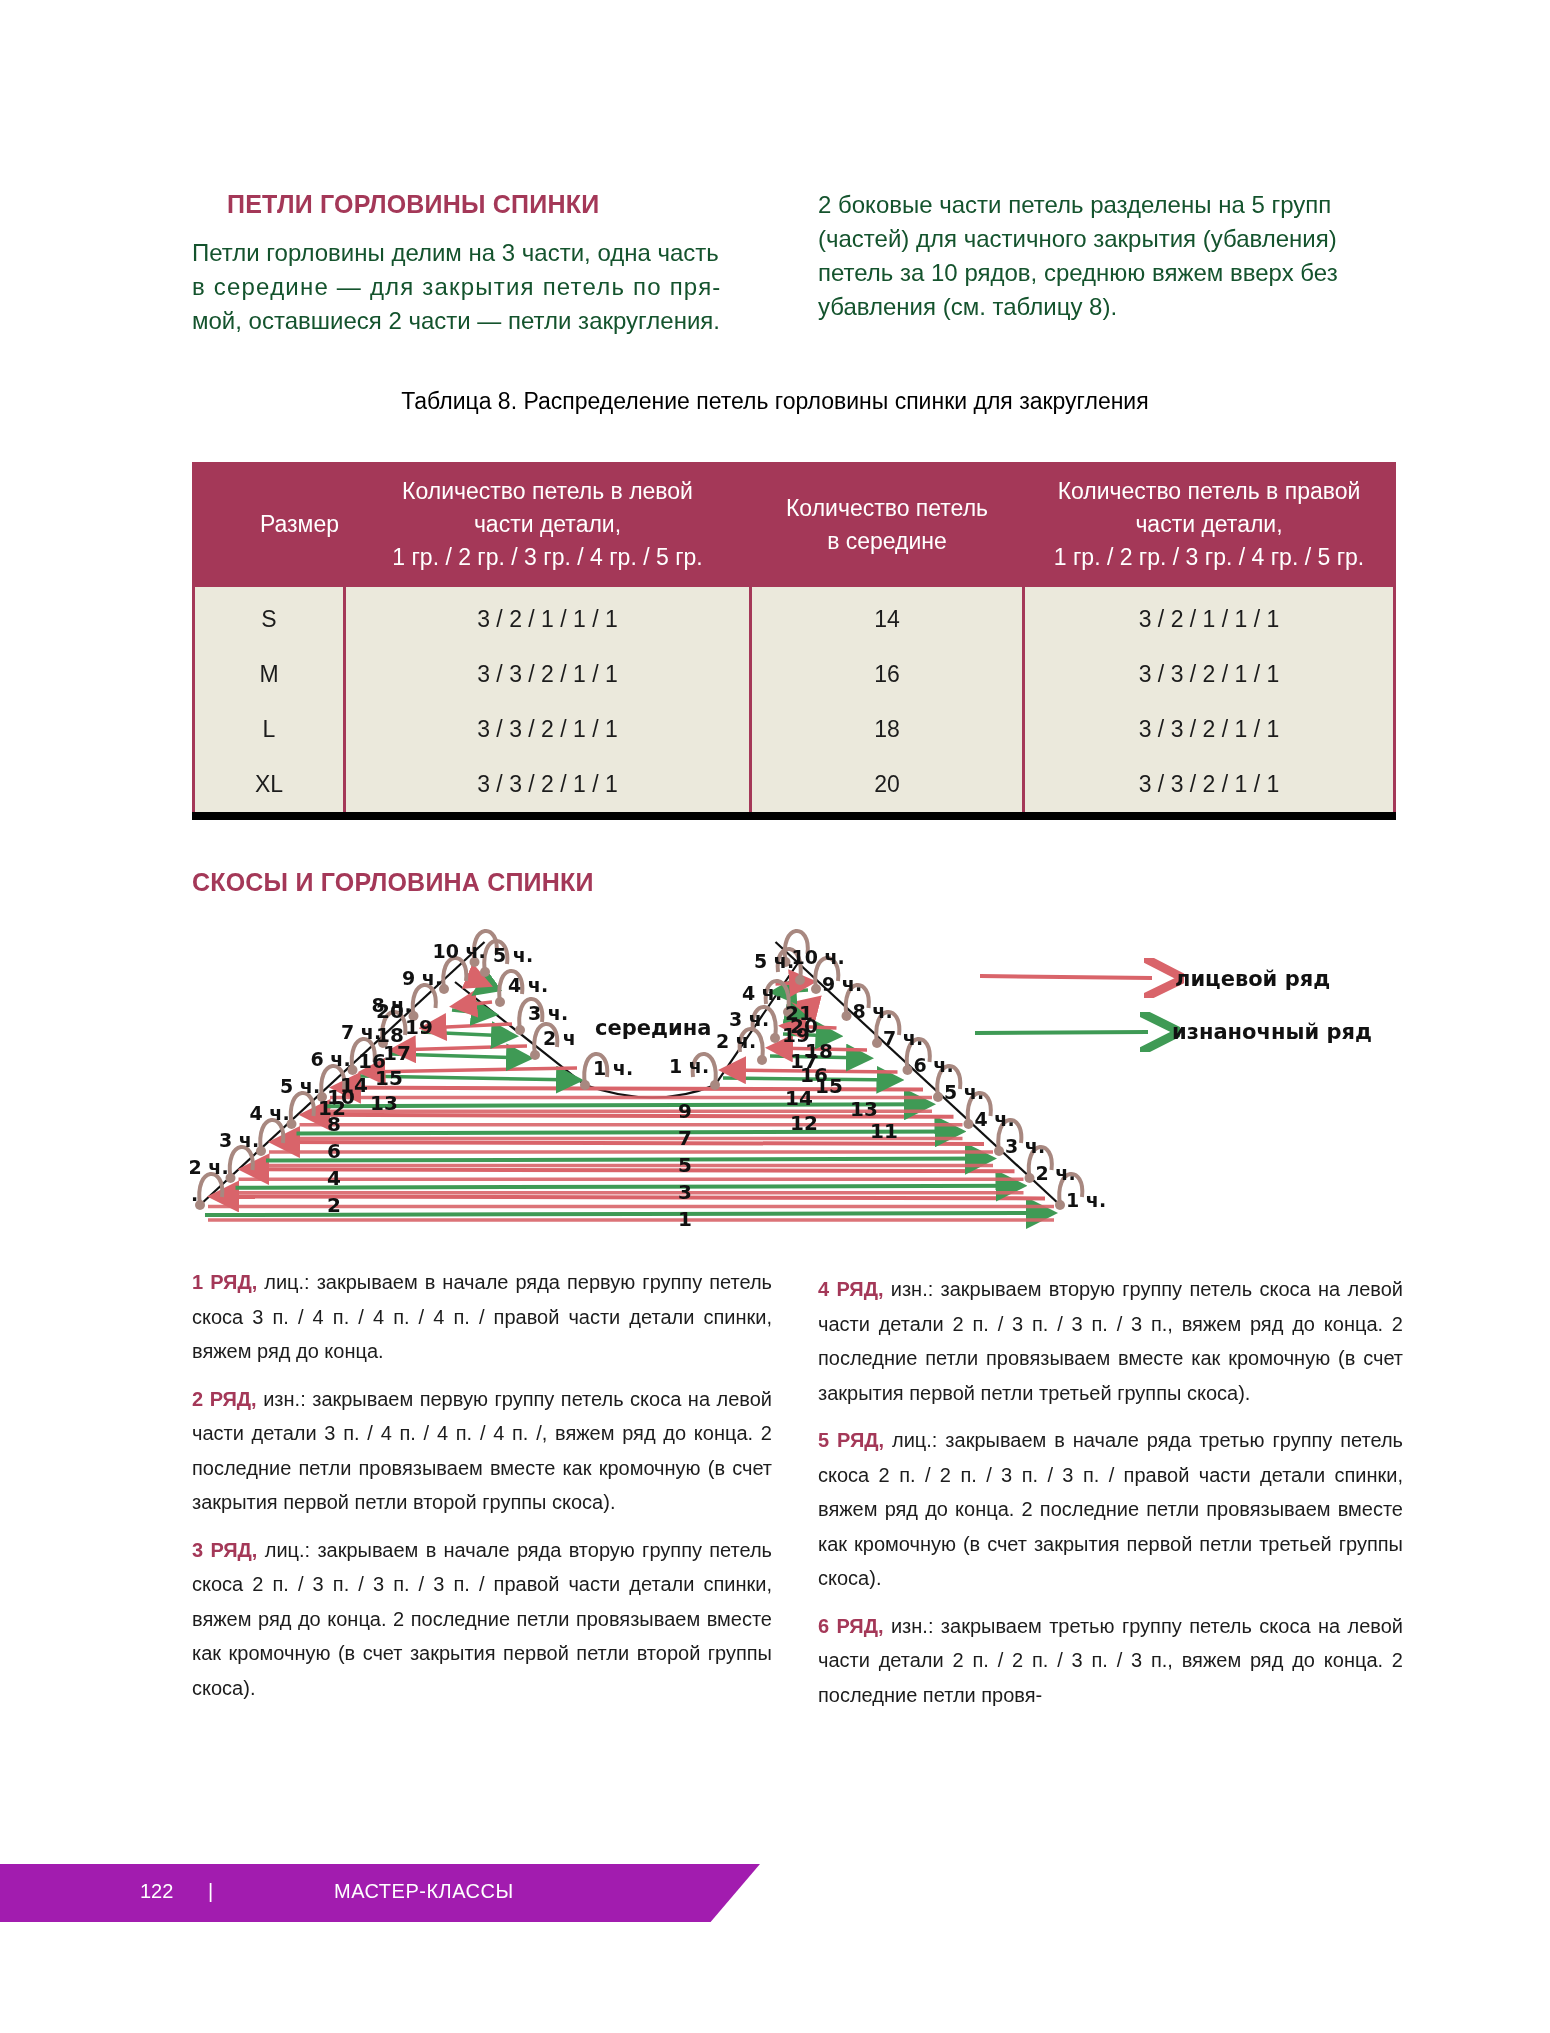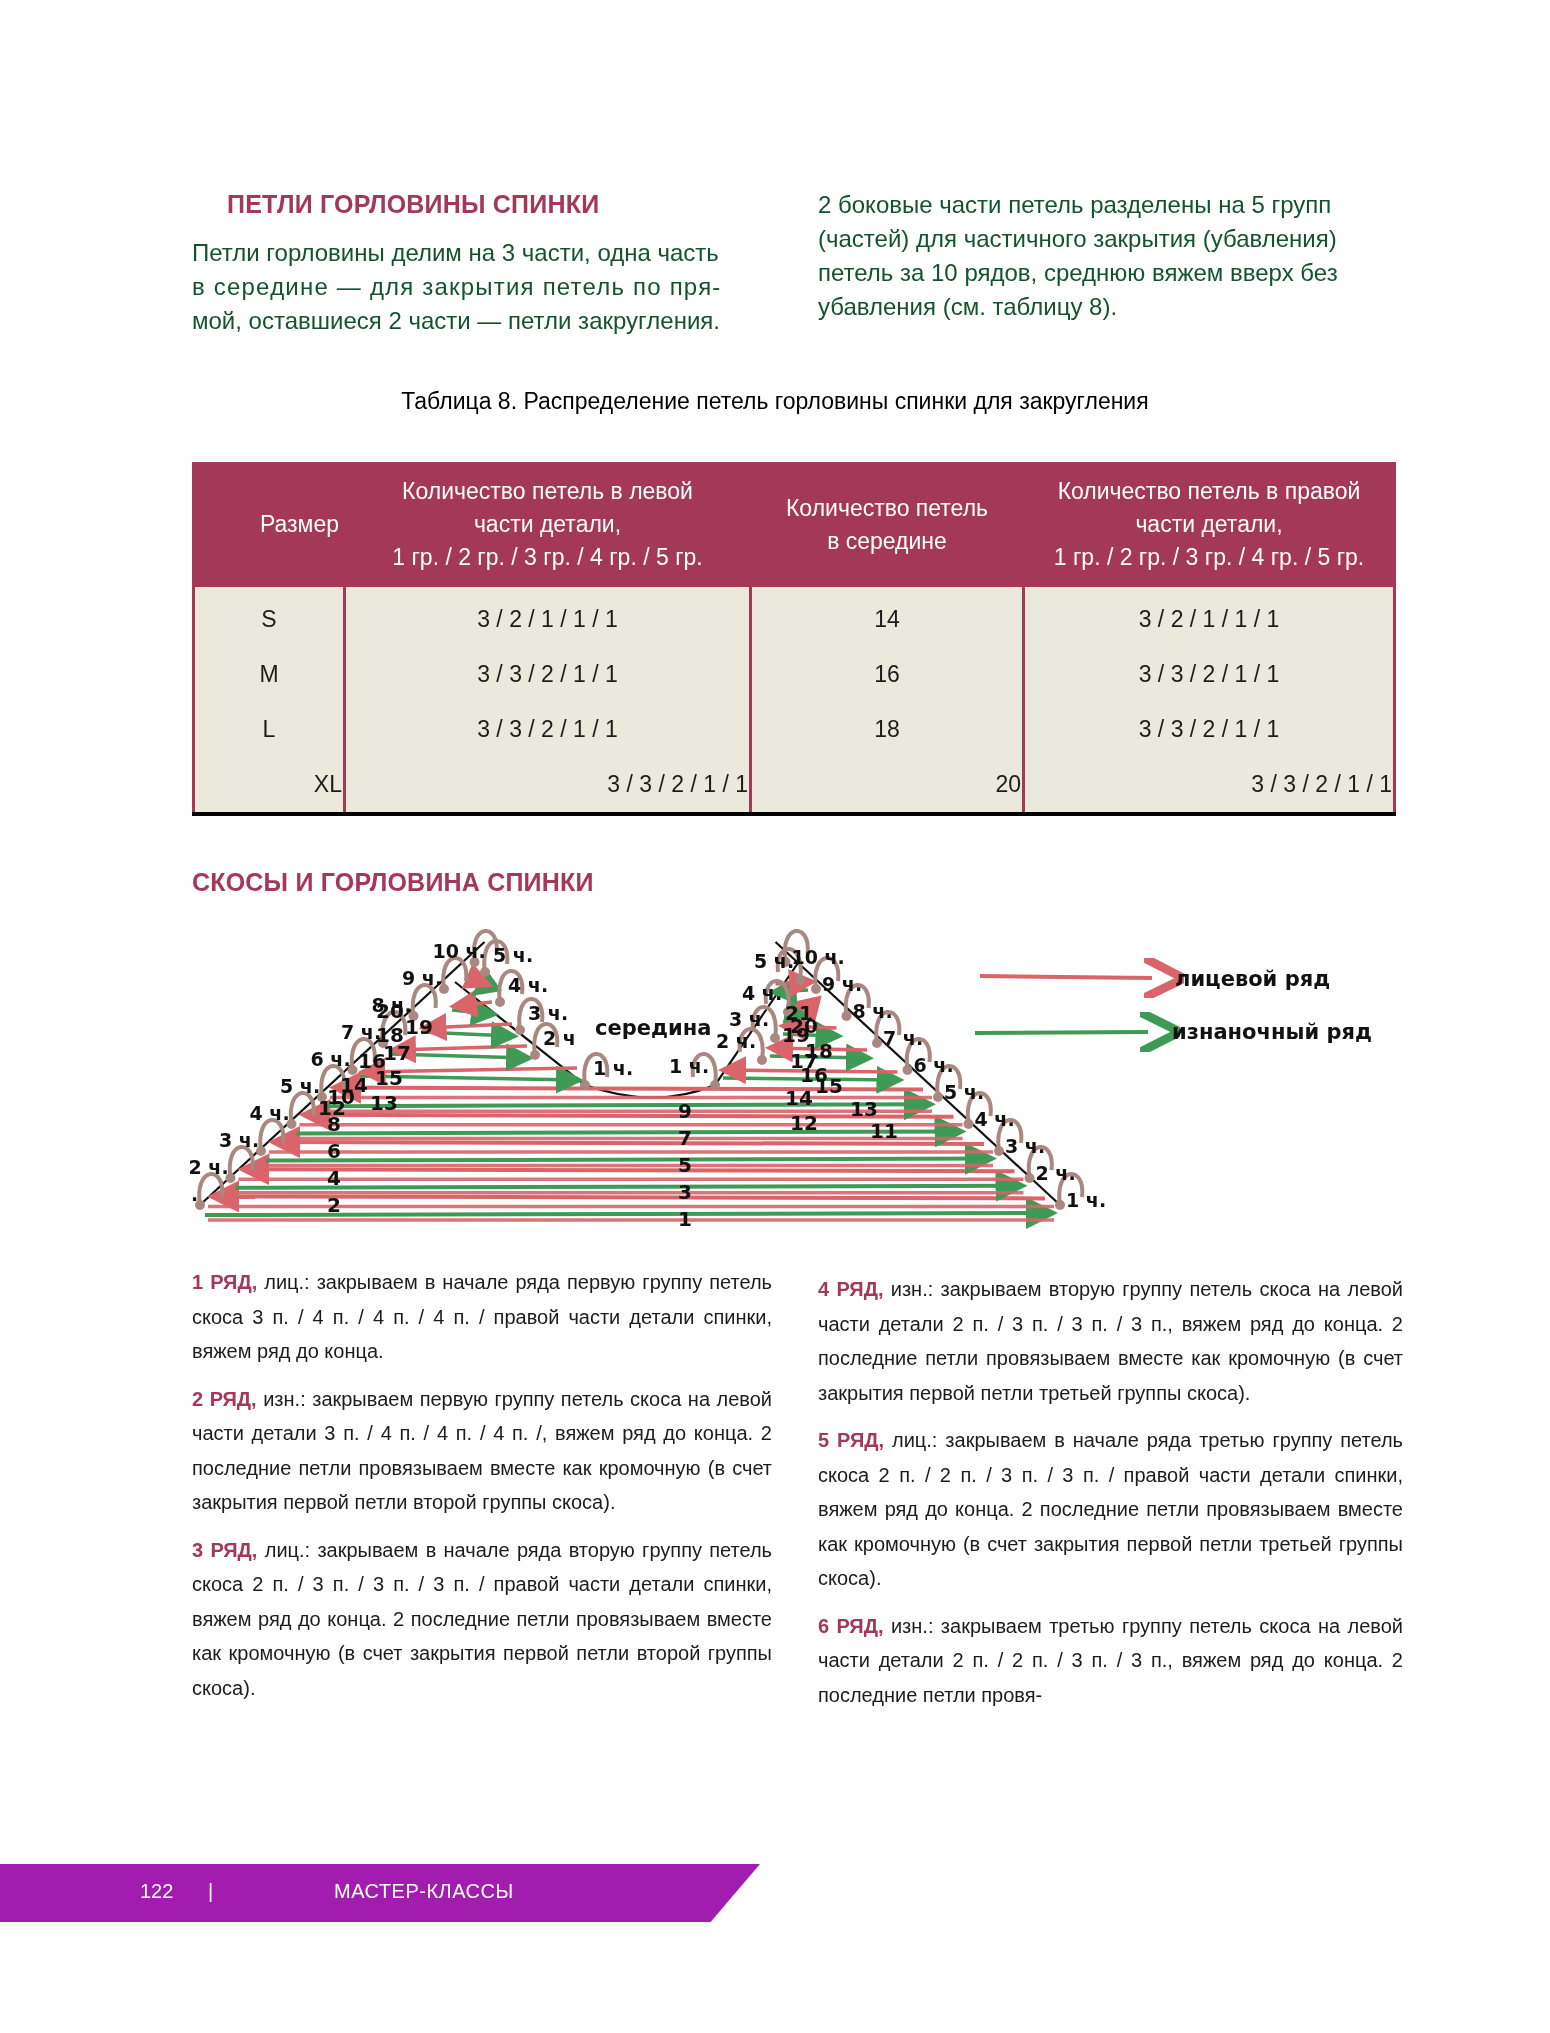--- a/index.html
+++ b/index.html
@@ -7,21 +7,21 @@
          font-family:"Liberation Sans", "DejaVu Sans", sans-serif; color:#1a1a1a; }
   .h2 { position:absolute; color:#a43858; font-weight:bold; font-size:25px; letter-spacing:0.2px; }
   .para { position:absolute; font-size:24px; line-height:34px; color:#14532d; }
   .caption { position:absolute; left:0; width:1550px; top:388px; text-align:center; font-size:23px; color:#000000; }
   table.t8 { position:absolute; left:192px; top:462px; width:1204px; border-collapse:collapse;
              font-size:23px; }
   table.t8 th { background:#a43858; color:#ffffff; font-weight:normal; line-height:33px;
                 padding:10px 4px; border:3px solid #a43858; border-left:3px solid #a43858; }
   table.t8 td { background:#ebe9dc; text-align:center; height:53px; border-left:3px solid #a43858;
                 border-right:3px solid #a43858; color:#1c1c1c; }
-  table.t8 tr.last td { border-bottom:4px solid #000000;text-align:right; }
+  table.t8 tr.last td { border-bottom:8px solid #000000; }
   table.t8 tr.first td { padding-top:6px; }
   .diagram { position:absolute; left:190px; top:920px; width:1230px; height:320px; }
   .rows { position:absolute; top:1265px; font-size:20px; line-height:34.5px; color:#1c1c1c; }
   .rows p { margin:0 0 13px 0; }
   .rows .rn { color:#a43858; font-weight:bold; }
   .footer { position:absolute; left:0; top:1864px; width:760px; height:58px; background:#a21caf;
             clip-path:polygon(0 0, 100% 0, 93.5% 100%, 0 100%); }
   .footer span { position:absolute; color:#fff; font-size:20px; top:16px; }
   .jl { text-align:justify; }
 </style>

